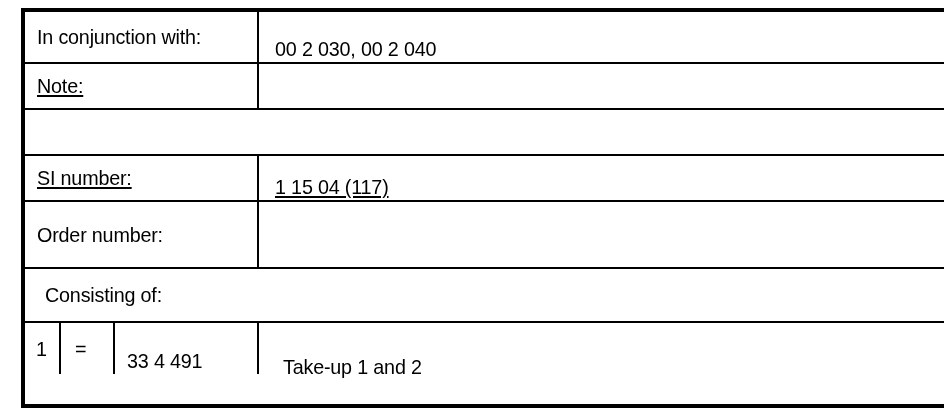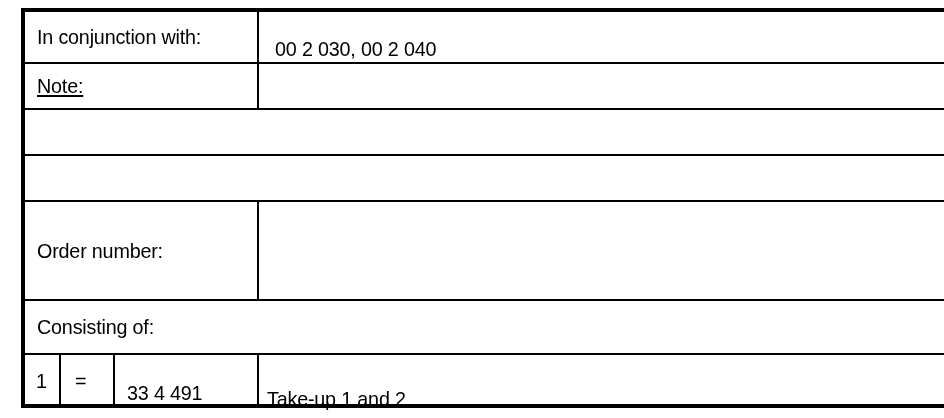--- a/index.html
+++ b/index.html
@@ -50,37 +50,37 @@
     box-sizing: border-box;
     flex: 1 1 auto;
     padding: 0 0 0 16px;
     display: flex;
     flex-direction: column;
     justify-content: flex-end;
   }
 
   .row.h1 { height: 52px; }
   .row.h2 { height: 46px; text-decoration: underline; }
-  .row.order { height: 99px; }
+  .row.order { height: 67px; }
   .row.consist { height: 54px; }
   .row.part { height: 51px; }
 
   .txt {
     font-size: 21px;
     line-height: 26px;
     letter-spacing: -0.2px;
     white-space: nowrap;
     transform: scaleX(0.94);
     transform-origin: left center;
   }
 
   .consist-cell {
     box-sizing: border-box;
     flex: 1 1 auto;
-    padding: 0 0 0 12px;
+    padding: 0 0 0 20px;
     display: flex;
     align-items: center;
   }
 
   .qty-cell {
     box-sizing: border-box;
     width: 36px;
     flex: 0 0 36px;
     border-right: 2px solid #000000;
     padding-left: 11px;
@@ -101,21 +101,21 @@
     width: 144px;
     flex: 0 0 144px;
     border-right: 2px solid #000000;
     padding-left: 12px;
     display: flex;
     align-items: flex-end;
   }
   .desc-cell {
     box-sizing: border-box;
     flex: 1 1 auto;
-    padding-left: 8px;
+    padding-left: 24px;
     display: flex;
     align-items: center;
     margin-top: 36px;
   }
 </style>
 </head>
 <body>
 
 <div id="spec-table">
 
@@ -131,20 +131,26 @@
   <div class="row h2">
     <div class="cell-label">
       <span class="txt">Note:</span>
     </div>
   </div>
 
   <div class="row h2">
   </div>
 
   <div class="row h2">
+    <div class="cell-label">
+      <span class="txt">SI number:</span>
+    </div>
+    <div class="cell-value">
+      <span class="txt">1 15 04 (117)</span>
+    </div>
   </div>
 
   <div class="row order">
     <div class="cell-label">
       <span class="txt">Order number:</span>
     </div>
   </div>
 
   <div class="row consist">
     <div class="consist-cell">

